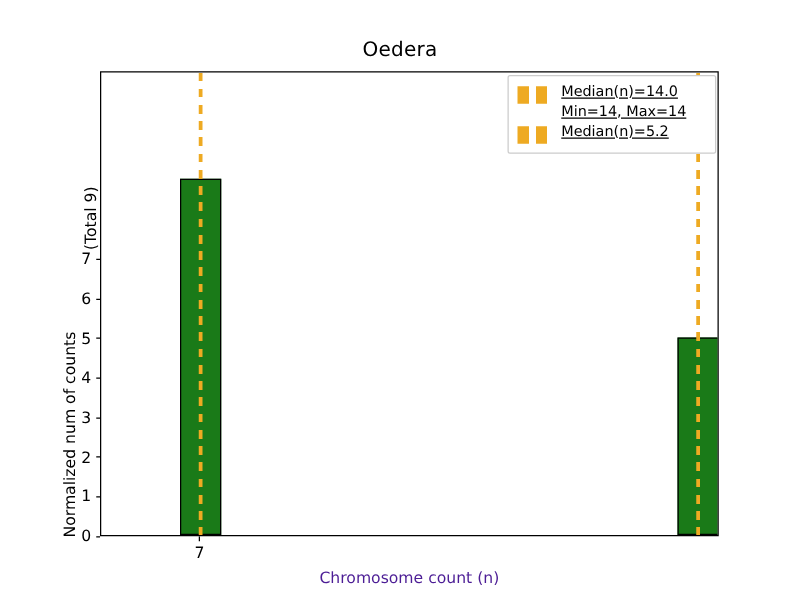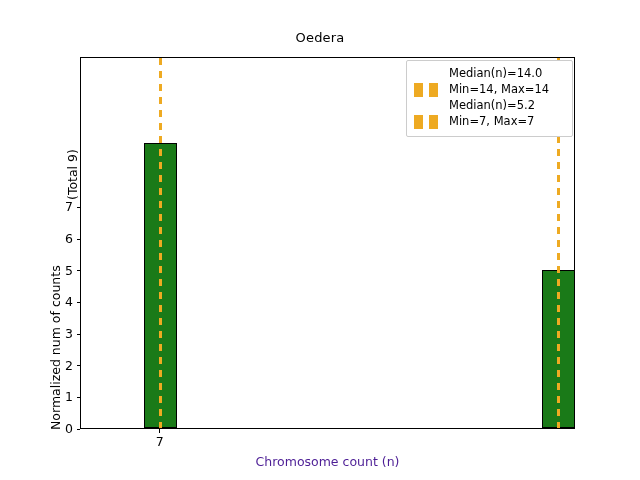--- a/index.html
+++ b/index.html
@@ -6,21 +6,21 @@
   body{
     width:640px;height:480px;background:#ffffff;
     font-family:"DejaVu Sans","Liberation Sans",sans-serif;
     color:#000000;overflow:hidden;position:relative;
   }
   #figure{position:absolute;left:0;top:0;width:640px;height:480px;}
 
   
   .chart-title{
     position:absolute;left:0;top:30px;width:640px;
-    text-align:center;font-size:13px;color:#000;
+    text-align:center;font-size:16px;color:#000;
     letter-spacing:0.2px;
   }
 
   
   .plot-area{
     position:absolute;left:80px;top:57px;
     width:495px;height:372px;
     border:1.1px solid #000;
     box-sizing:border-box;
     background:#ffffff;
@@ -89,22 +89,23 @@
   .legend{
     position:absolute;left:406px;top:60px;
     width:167px;
     border:0.9px solid #cccccc;
     background:#ffffff;
     box-sizing:border-box;
     padding:5px 7px 6px 7px;
     border-radius:2px;
   }
   .legend-entry{
-    display:flex;align-items:flex-end;
+    display:flex;align-items:flex-start;
     margin-bottom:1px;
+    text-decoration:underline;
   }
   .legend-swatch{
     flex:0 0 28px;height:14px;margin-top:3px;margin-right:7px;
     background:linear-gradient(to right,
       #eeaa22 0px,#eeaa22 9px,
       rgba(255,255,255,0) 9px,rgba(255,255,255,0) 15px,
       #eeaa22 15px,#eeaa22 24px,
       rgba(255,255,255,0) 24px);
     background-repeat:no-repeat;
   }
@@ -184,18 +185,17 @@
       <div class="legend-swatch"></div>
       <div class="legend-text">
         <span>Median(n)=14.0</span>
         <span class="l2">Min=14, Max=14</span>
       </div>
     </div>
     <div class="legend-entry">
       <div class="legend-swatch"></div>
       <div class="legend-text">
         <span>Median(n)=5.2</span>
-        <span class="l2">Min=7, Max=7</span>
       </div>
     </div>
   </div>
 
 </div>
 
 </body></html>

